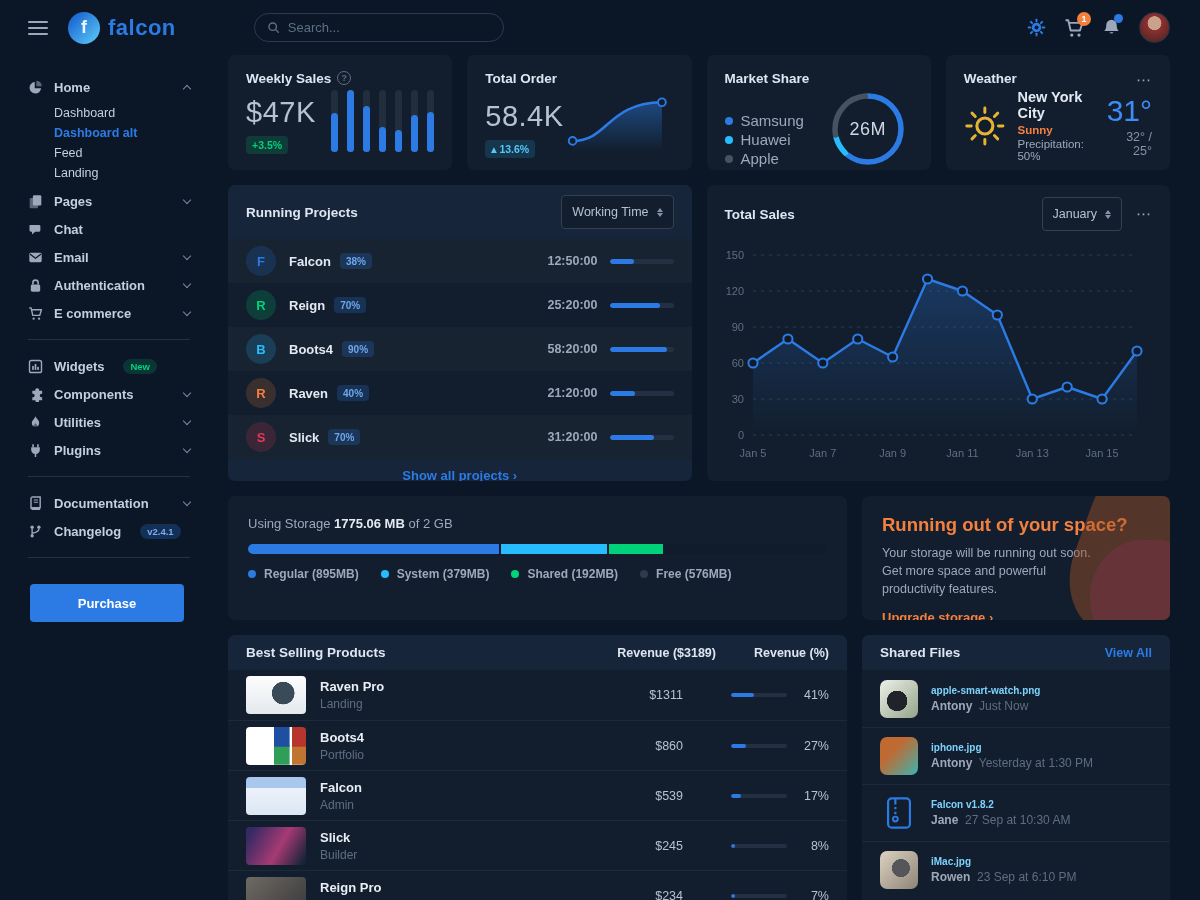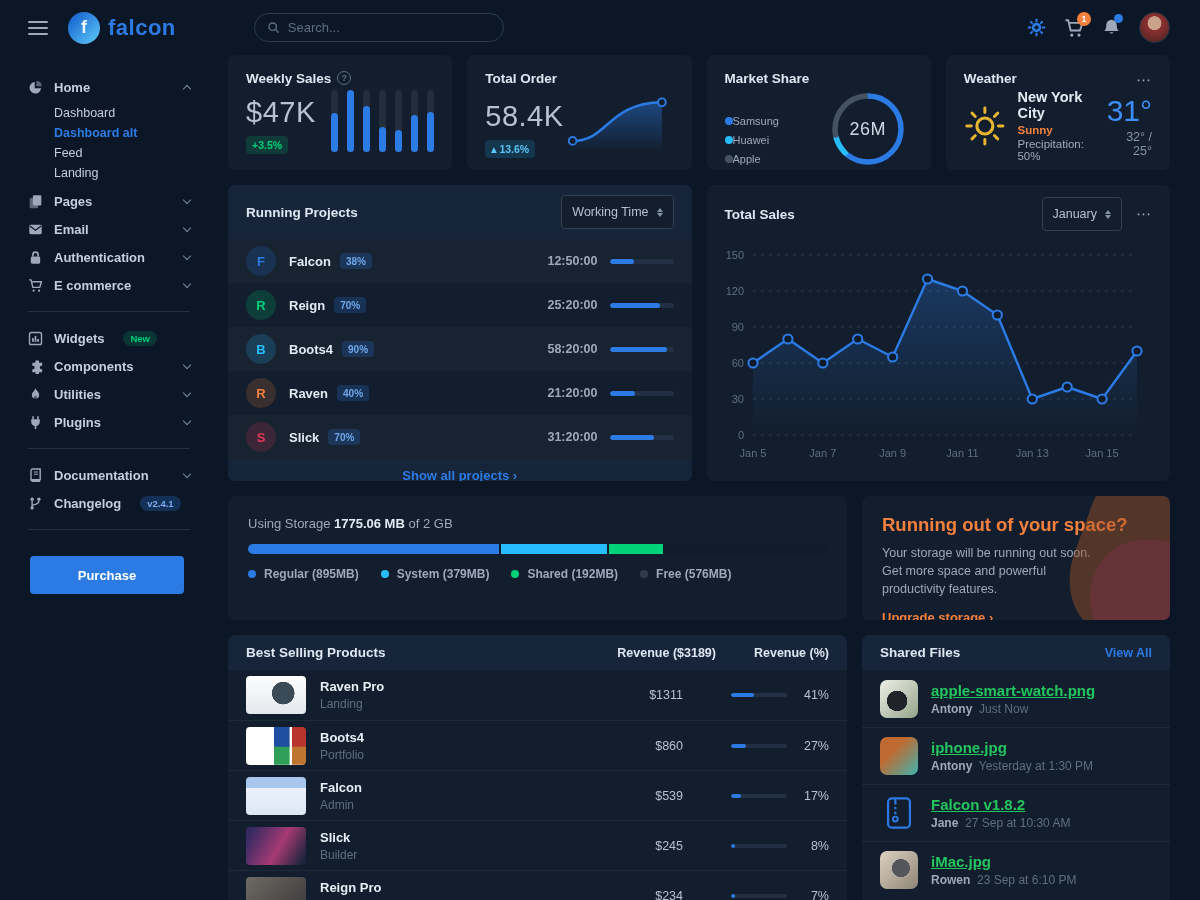--- a/index.html
+++ b/index.html
@@ -64,21 +64,21 @@
   .q-icon { width:14px; height:14px; border-radius:50%; border:1.3px solid #5e6e82; color:#5e6e82; font-size:9px; display:flex; align-items:center; justify-content:center; font-weight:bold; }
   .stat-body { display:flex; align-items:flex-end; justify-content:space-between; flex:1; }
   .big-num { font-size:29px; color:#b6c1d2; letter-spacing:.5px; }
   .badge-soft { display:inline-block; font-size:10.5px; font-weight:bold; border-radius:4px; padding:3px 6px; margin-top:7px; }
   .badge-soft.green { background:rgba(0,210,122,.16); color:#00d27a; }
   .badge-soft.blue { background:rgba(39,188,253,.16); color:#58c5f7; }
   .bars { display:flex; align-items:flex-end; gap:9px; height:62px; margin-bottom:2px; }
   .bar-track { width:7px; height:62px; background:#232e3c; border-radius:4px; display:flex; align-items:flex-end; }
   .bar-fill { width:7px; background:#2c7be5; border-radius:4px; }
   .legend { list-style:none; margin-top:8px; }
-  .legend li { display:flex; align-items:center; color:#9da9bb; font-size:11px; height:19px; }
+  .legend li { display:flex; align-items:center; gap:8px; color:#9da9bb; font-size:15px; height:19px; }
   .dot { width:8px; height:8px; border-radius:50%; flex:0 0 auto; }
   .donut-wrap { position:relative; width:78px; height:78px; margin:4px 6px 0 0; }
   .donut-center { position:absolute; inset:0; display:flex; align-items:center; justify-content:center; font-size:18px; color:#cfd8e3; letter-spacing:.5px; }
   .weather-body { display:flex; align-items:center; gap:12px; flex:1; }
   .weather-city { font-size:14.5px; font-weight:bold; color:#e2e9f2; }
   .weather-cond { color:#f5803e; font-weight:bold; font-size:11.5px; margin-top:3px; }
   .weather-precip { color:#9da9bb; font-size:11.5px; margin-top:2px; }
   .weather-right { margin-left:auto; text-align:right; }
   .weather-temp { font-size:30px; color:#3d8df6; }
   .weather-range { color:#8593a5; font-size:12.5px; margin-top:2px; }
@@ -151,21 +151,21 @@
   
   .sf-head { justify-content:space-between; }
   .view-all { color:#2c7be5; font-size:12.5px; font-weight:bold; cursor:pointer; }
   .sf-item { display:flex; align-items:center; padding:9px 18px; border-top:1px solid #1d2a3a; height:57px; }
   .sf-item:first-child { border-top:none; }
   .sf-thumb { width:38px; height:38px; border-radius:7px; margin-right:13px; flex:0 0 auto; display:flex; align-items:center; justify-content:center; }
   .sf-thumb.t-watch { background:radial-gradient(circle at 45% 55%, #20242a 34%, transparent 35%), linear-gradient(135deg,#eef0e8,#94a489); }
   .sf-thumb.t-iphone { background:linear-gradient(135deg,#c06a33 35%,#3fb3ae); }
   .sf-thumb.t-zip { background:transparent; }
   .sf-thumb.t-imac { background:radial-gradient(circle at 55% 45%, #55565b 30%, transparent 31%), linear-gradient(135deg,#ddd2c1,#8d8577); }
-  .sf-name { font-weight:bold; color:#22c55e; font-size:15px;text-decoration:underline; }
+  .sf-name { font-weight:bold; color:#7dd3fc; font-size:10px; }
   .sf-meta { font-size:12px; margin-top:3px; }
   .sf-user { color:#9da9bb; font-weight:bold; }
   .sf-time { color:#5e6e82; }
 
   svg { display:block; }
 </style>
 </head>
 <body>
 
 <div class="topbar">
@@ -240,20 +240,27 @@
           <svg width="15" height="15" viewBox="0 0 16 16">
             <rect x="5.2" y="1.3" width="9" height="11" rx="1.4" fill="currentColor"></rect>
             <rect x="1.8" y="4.3" width="9" height="11" rx="1.4" fill="currentColor" opacity=".55"></rect>
           </svg>
         </span>
         <span>Pages</span>
         <span class="chev down"></span>
       </div><div class="nav-item">
         <span class="nicon">
           <svg width="15" height="15" viewBox="0 0 16 16">
+            <path d="M1.6 3.2h10.2a1.4 1.4 0 0 1 1.4 1.4v4.3a1.4 1.4 0 0 1-1.4 1.4H7.6l-3.3 2.9v-2.9H3a1.4 1.4 0 0 1-1.4-1.4z" fill="currentColor"></path>
+          </svg>
+        </span>
+        <span>Chat</span>
+      </div><div class="nav-item">
+        <span class="nicon">
+          <svg width="15" height="15" viewBox="0 0 16 16">
             <rect x="1.4" y="3" width="13.2" height="10" rx="1.5" fill="currentColor"></rect>
             <path d="M2 4.2l6 4.6 6-4.6" stroke="#0b1727" stroke-width="1.3" fill="none"></path>
           </svg>
         </span>
         <span>Email</span>
         <span class="chev down"></span>
       </div><div class="nav-item">
         <span class="nicon">
           <svg width="15" height="15" viewBox="0 0 16 16">
             <rect x="3" y="7" width="10" height="7.6" rx="1.5" fill="currentColor"></rect>

